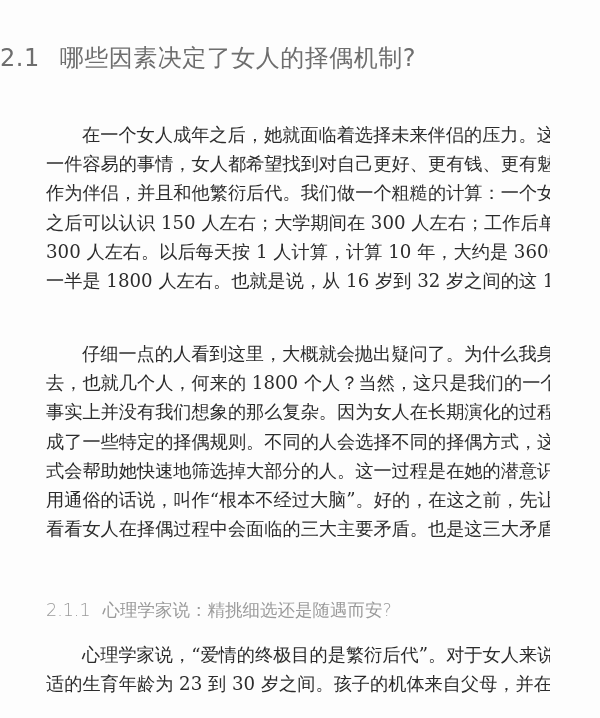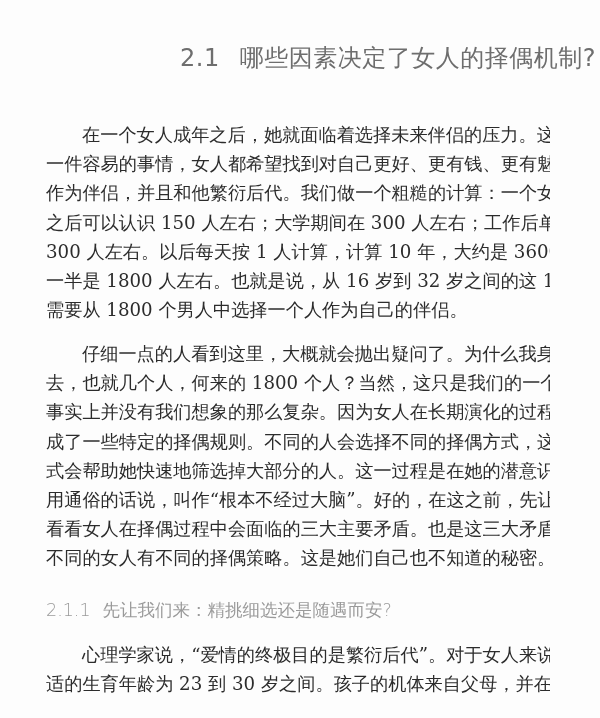--- a/index.html
+++ b/index.html
@@ -18,21 +18,21 @@
       left: 0; top: 0;
       width: 600px;
       height: 718px;
       background: #fdfdfd;
     }
     .title {
       position: absolute;
       left: 0;
       width: 596px;
       top: 42px;
-      text-align: right;
+      text-align: left;
       font-family: "DejaVu Sans", "Liberation Sans", sans-serif;
       font-size: 24px;
       color: #6e6e6e;
       letter-spacing: 0.5px;
       white-space: nowrap;
     }
     .title .num {
       margin-right: 20px;
     }
     .body {
@@ -83,36 +83,34 @@
     <span class="num">2.1</span><span>哪些因素决定了女人的择偶机制?</span>
   </div>
 
   <div class="body p1">
     <div class="line indent">在一个女人成年之后，她就面临着选择未来伴侣的压力。这实在不是</div>
     <div class="line">一件容易的事情，女人都希望找到对自己更好、更有钱、更有魅力的男人</div>
     <div class="line">作为伴侣，并且和他繁衍后代。我们做一个粗糙的计算：一个女人上高中</div>
     <div class="line">之后可以认识 150 人左右；大学期间在 300 人左右；工作后单位同事在</div>
     <div class="line">300 人左右。以后每天按 1 人计算，计算 10 年，大约是 3600 人，减去</div>
     <div class="line">一半是 1800 人左右。也就是说，从 16 岁到 32 岁之间的这 16 年间，她</div>
-    <div class="line last">需要从 1800 个男人中选择一个人作为自己的伴侣。</div>
   </div>
 
   <div class="body p2">
     <div class="line indent">仔细一点的人看到这里，大概就会抛出疑问了。为什么我身边算来算</div>
     <div class="line">去，也就几个人，何来的 1800 个人？当然，这只是我们的一个假设，而</div>
     <div class="line">事实上并没有我们想象的那么复杂。因为女人在长期演化的过程中已经形</div>
     <div class="line">成了一些特定的择偶规则。不同的人会选择不同的择偶方式，这些择偶方</div>
     <div class="line">式会帮助她快速地筛选掉大部分的人。这一过程是在她的潜意识里完成的，</div>
     <div class="line">用通俗的话说，叫作“根本不经过大脑”。好的，在这之前，先让我们来</div>
     <div class="line">看看女人在择偶过程中会面临的三大主要矛盾。也是这三大矛盾，决定了</div>
-    <div class="line last">不同的女人有不同的择偶策略。这是她们自己也不知道的秘密。</div>
   </div>
 
   <div class="subhead">
-    <span class="num">2.1.1</span><span>先让我们来：精挑细选还是随遇而安?</span>
+    <span class="num">2.1.1</span><span>心理学家说：精挑细选还是随遇而安?</span>
   </div>
 
   <div class="body p3">
     <div class="line indent">心理学家说，“爱情的终极目的是繁衍后代”。对于女人来说，最合</div>
     <div class="line">适的生育年龄为 23 到 30 岁之间。孩子的机体来自父母，并在母体内经历</div>
   </div>
 
 </div>
 
 </body></html>

